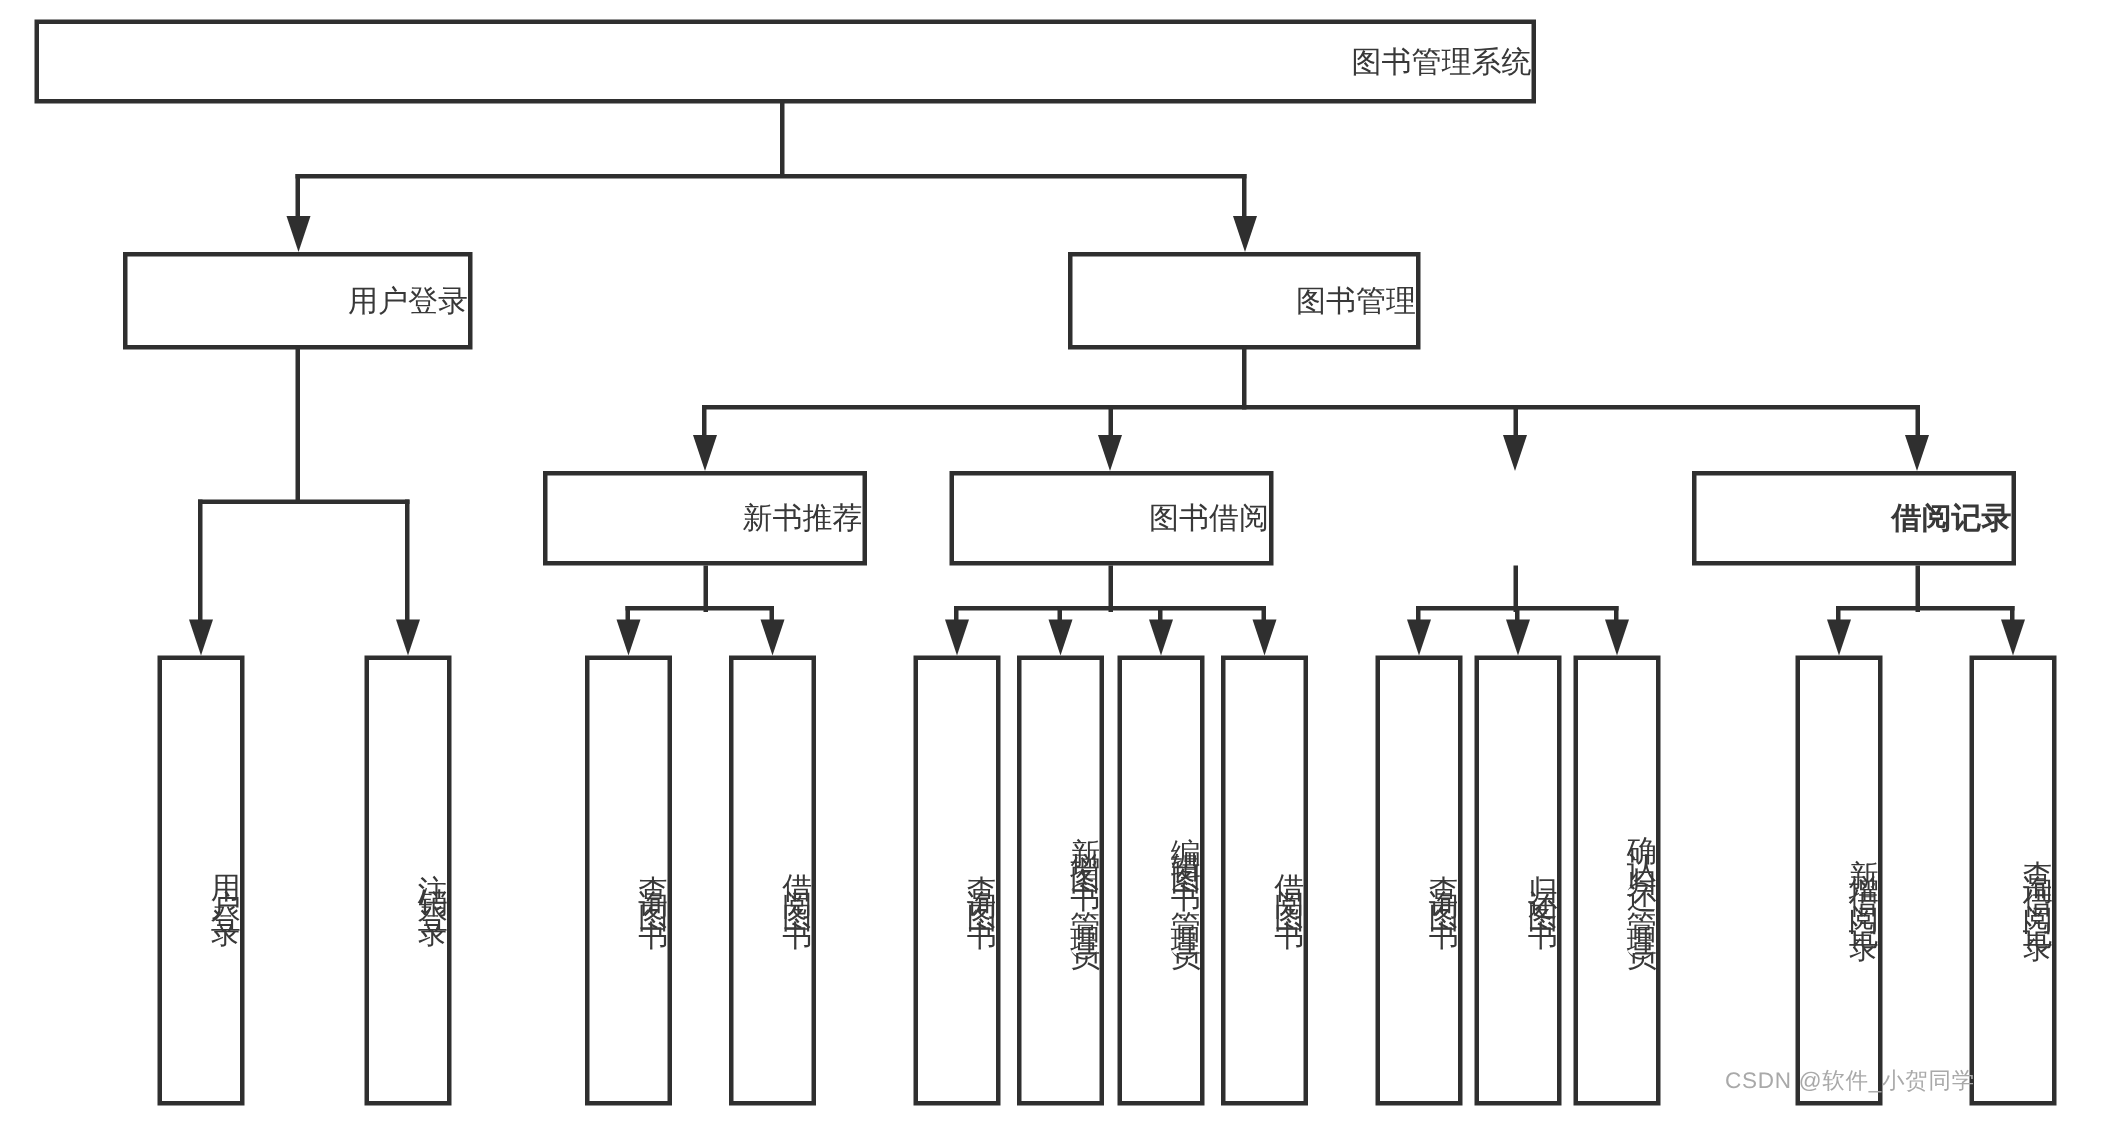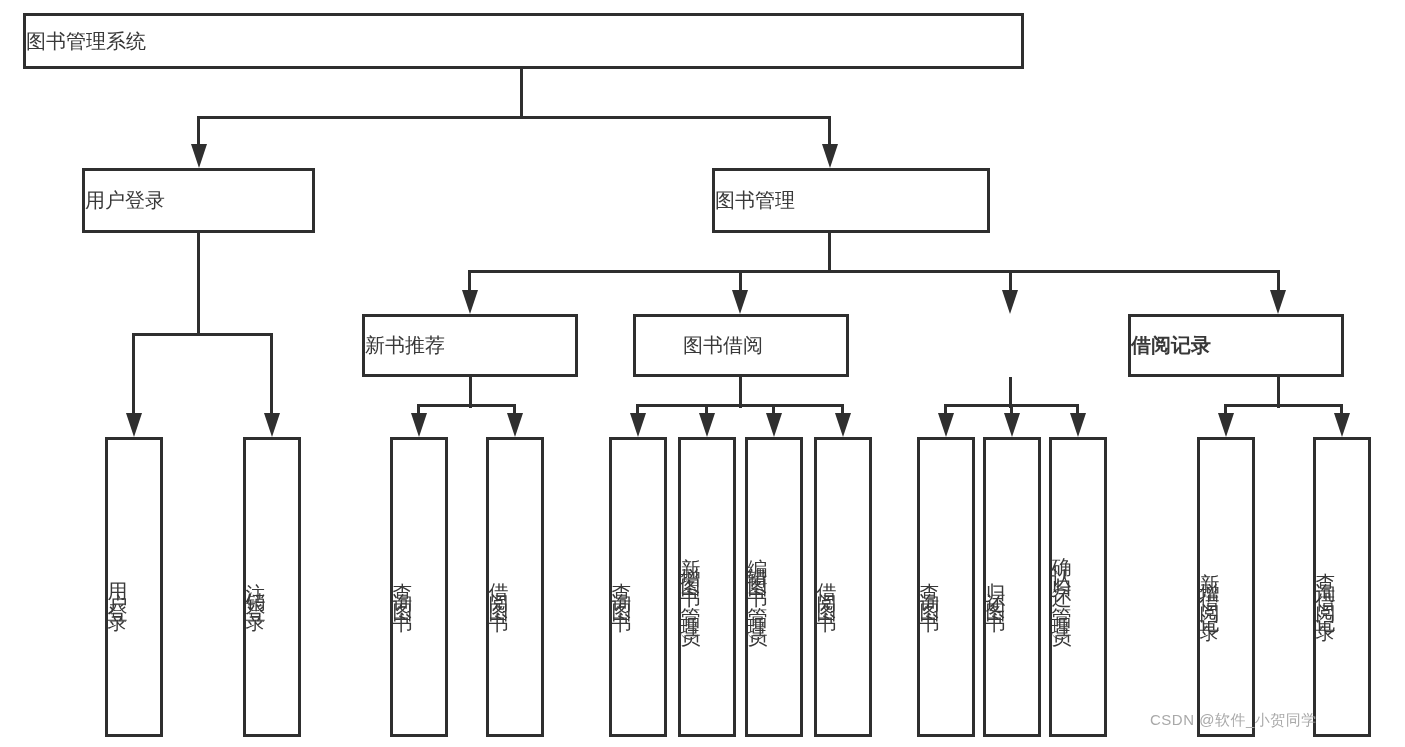--- a/index.html
+++ b/index.html
@@ -5,21 +5,21 @@
   html, body { margin: 0; padding: 0; background: var(--background, #fff); }
   .canvas {
     position: relative; width: 1405px; height: 747px;
     background: var(--background, #fff); overflow: hidden;
     font-family: "Liberation Sans", sans-serif;
     color: var(--text, #383838);
   }
   .box {
     position: absolute; box-sizing: border-box;
     border: 3px solid var(--line, #2f2f2f); background: #fff;
-    display: flex; align-items: center; justify-content: flex-start;
+    display: flex; align-items: center; justify-content: flex-end;
     font-size: 20px; color: var(--text, #383838);
   }
   .l2 { top: 168px; height: 65px; }
   .l3 { top: 314px; height: 63px; }
   .leaf { top: 437px; height: 300px; width: 58px; }
   .vtext { writing-mode: vertical-rl; text-orientation: mixed; line-height: 1; letter-spacing: 10px; }
   .hl, .vl { position: absolute; background: var(--line, #2f2f2f); }
   .hl { height: 3px; }
   .vl { width: 3px; }
   .ar {
@@ -38,21 +38,21 @@
 
 <div class="canvas">
 
   <div class="box" style="left:23px; top:13px; width:1001px; height:56px;">
     <span>图书管理系统</span>
   </div>
 
   <div class="box l2" style="left:82px; width:233px;">
     <span>用户登录</span>
   </div>
-  <div class="box l2" style="left:712px; width:278px;">
+  <div class="box l2" style="left:712px; width:235px;">
     <span>图书管理</span>
   </div>
 
   <div class="box l3" style="left:362px; width:216px;">
     <span>新书推荐</span>
   </div>
   <div class="box l3" style="left:633px; width:216px;padding-left:47px;">
     <span>图书借阅</span>
   </div>
   <div class="box l3" style="left:1128px; width:216px;font-weight:bold;">

